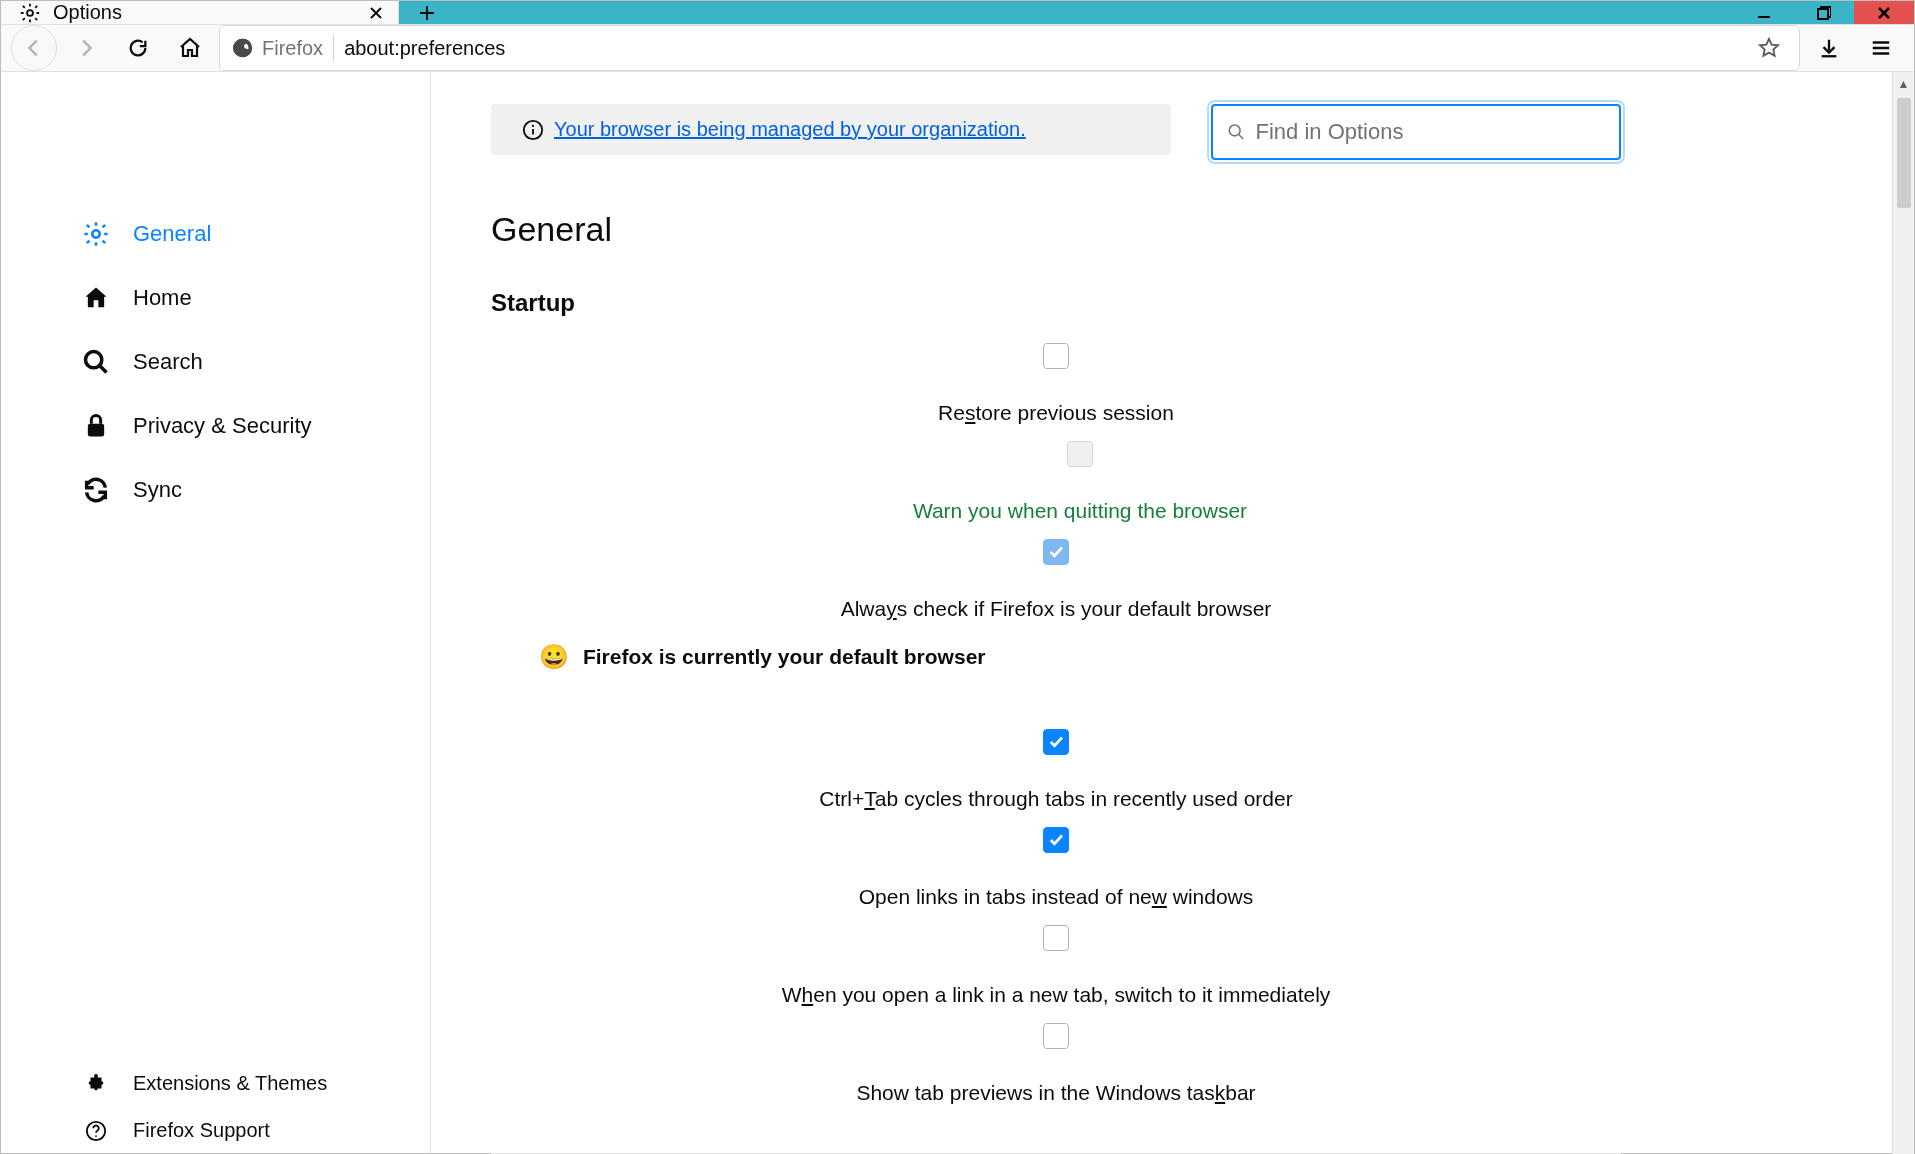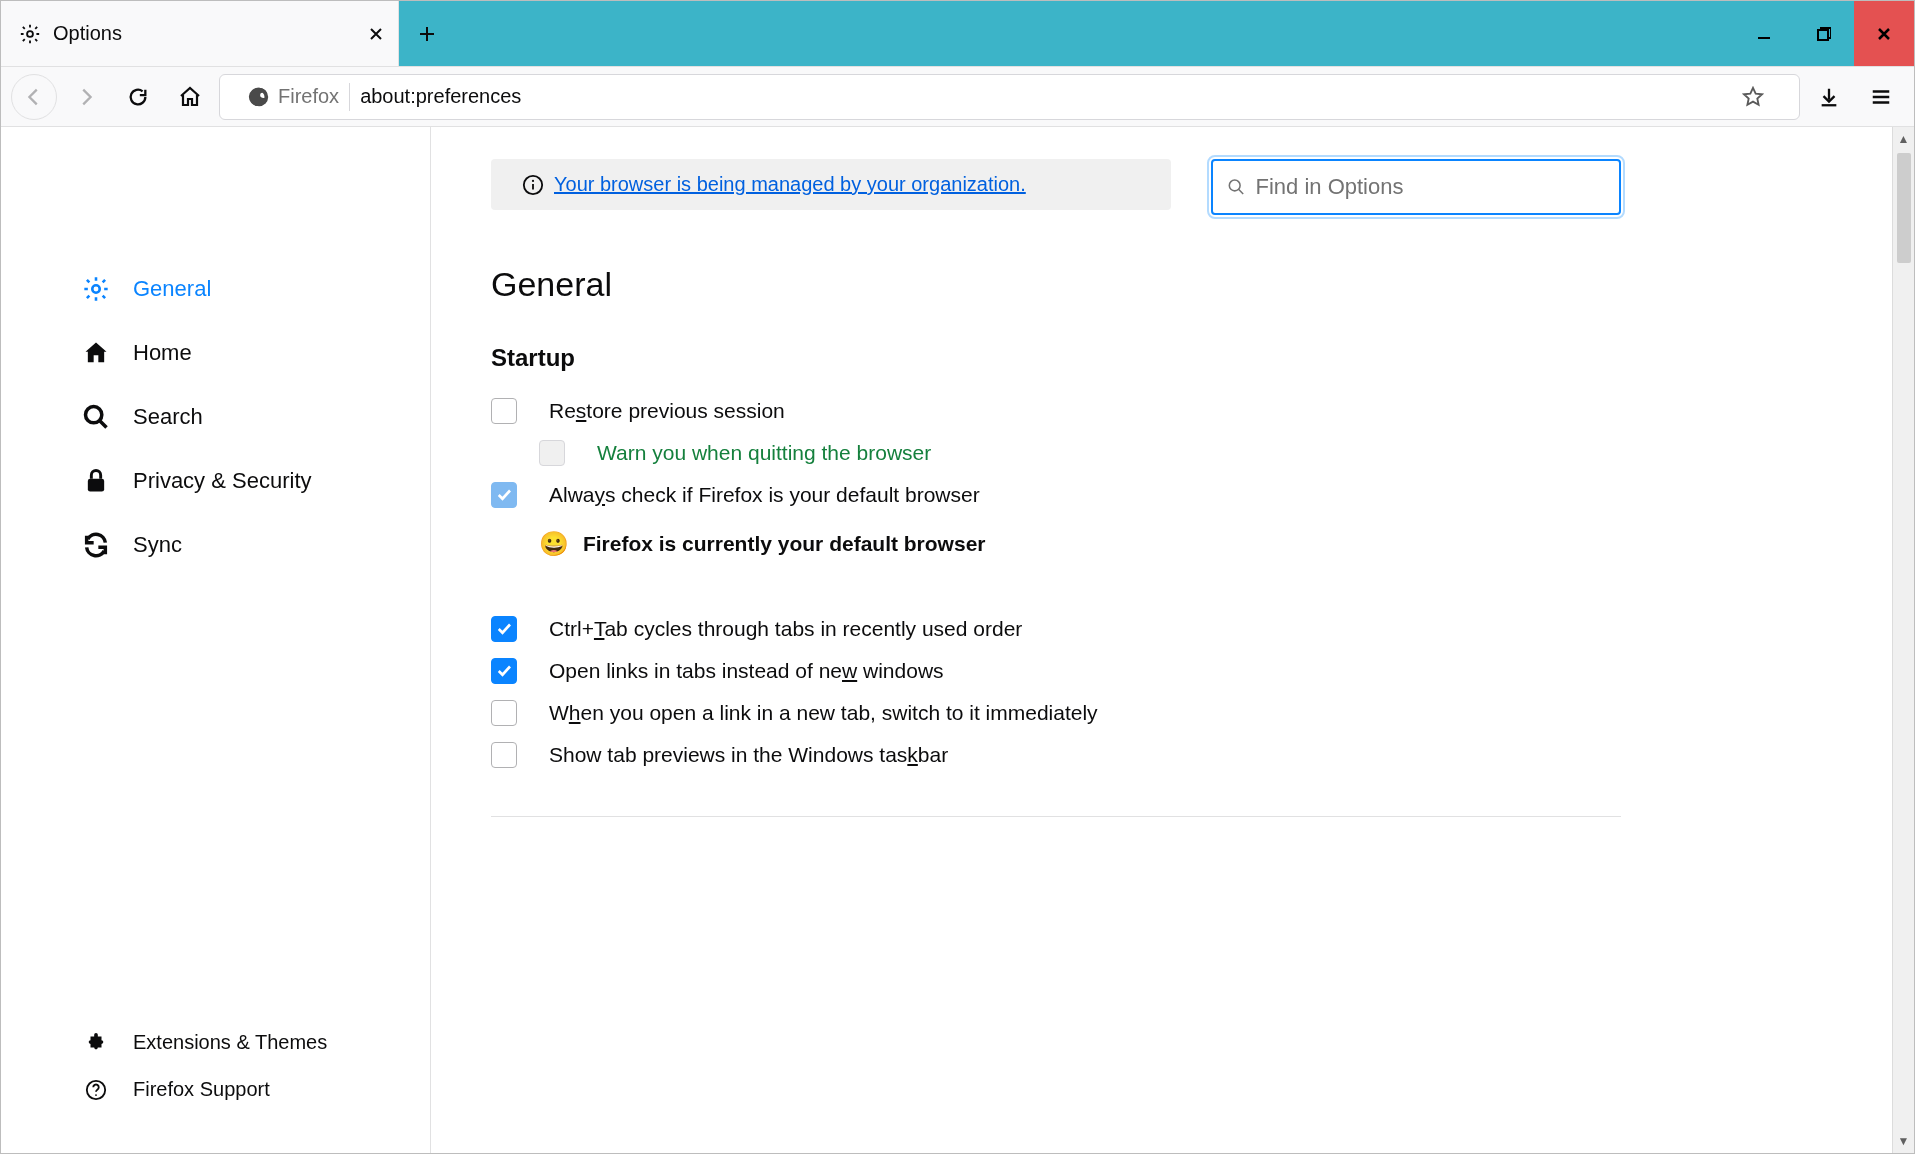--- a/index.html
+++ b/index.html
@@ -1,36 +1,36 @@
 <!DOCTYPE html>
 <html><head>
 <meta charset="utf-8">
 <style>
   * { box-sizing: border-box; margin: 0; padding: 0; }
   body { font-family: "Segoe UI", Arial, sans-serif; font-size: 15px; color: #0c0c0d; background: #fff; overflow: hidden; }
   .window { width: 1915px; height: 1154px; display: flex; flex-direction: column; border: 1px solid #bdbdbd; }
 
   
-  .titlebar { display: flex; height: 66px; background: #f9f9fa; border-bottom: 1px solid #e1e1e2; }
+  .titlebar { display: flex; height: 48px; background: #f9f9fa; border-bottom: 1px solid #e1e1e2; }
   .tab { display: flex; align-items: center; gap: 12px; padding: 0 12px 0 18px; width: 398px; background: #f9f9fa; border-right: 1px solid #e1e1e2; }
   .tab .tab-icon { width: 22px; height: 22px; display:flex; align-items:center; justify-content:center;}
   .tab .tab-label { font-size: 20px; flex: 1; color:#0c0c0d; }
   .tab .tab-close { width: 20px; height: 20px; display:flex; align-items:center; justify-content:center; color:#0c0c0d; cursor:pointer;}
   .tabstrip-rest { flex: 1; background: #3cb4c8; display: flex; align-items: center; }
   .newtab { width: 56px; height: 100%; display:flex; align-items:center; justify-content:center; cursor:pointer;}
   .win-controls { margin-left:auto; display:flex; height:100%; }
   .win-btn { width: 60px; display:flex; align-items:center; justify-content:center; cursor:pointer; }
   .win-btn.close { background:#e45151; }
   .win-btn svg { display:block; }
 
   
   .navbar { display:flex; align-items:center; height: 60px; padding: 0 10px; gap: 6px; background:#f9f9fa; border-bottom:1px solid #e1e1e2;}
   .nav-btn { width: 46px; height: 46px; border-radius: 6px; display:flex; align-items:center; justify-content:center; cursor:pointer; color:#0c0c0d;}
   .nav-btn.disabled { color:#b1b1b3; cursor:default; }
-  .urlbar { flex:1; height:46px; border:1px solid #d7d7db; border-radius:6px; background:#fff; display:flex; align-items:center; padding:0 28px; gap:10px;}
+  .urlbar { flex:1; height:46px; border:1px solid #d7d7db; border-radius:6px; background:#fff; display:flex; align-items:center; padding:0 12px; gap:10px;}
   .urlbar .identity { display:flex; align-items:center; gap:8px; color:#737373; font-size:20px; }
   .urlbar .url { font-size:20px; color:#0c0c0d; }
   .urlbar .spacer { flex:1; }
 
   
   .content { flex:1; display:flex; position:relative; }
   .sidebar { width: 430px; border-right:1px solid #e1e1e2; display:flex; flex-direction:column; padding-top: 130px; }
   .sidebar-item { display:flex; align-items:center; gap:22px; padding: 18px 30px 18px 80px; font-size:22px; cursor:pointer; color:#0c0c0d;}
   .sidebar-item.active { color:#0a84ff; }
   .sidebar-item .side-icon { width:30px; display:flex; justify-content:center; }
@@ -42,21 +42,21 @@
   .banner-row { display:flex; gap:40px; align-items:flex-start; margin-bottom:50px;}
   .banner { flex:1; background:#f0f0f0; border-radius:4px; padding:14px 31px; display:flex; align-items:center; gap:10px; font-size:20px;}
   .banner a { color:#0060df; text-decoration:underline; }
   .search-box { width:410px; height:56px; border:2px solid #0a84ff; outline:2px solid #b3dbff; outline-offset:2px; border-radius:4px; display:flex; align-items:center; padding:0 14px; gap:10px; }
   .search-box input { border:none; outline:none; font-size:22px; width:100%; color:#737373; background:transparent;}
   .search-box input::placeholder { color:#737373; }
 
   h1 { font-size:34px; font-weight:400; margin-bottom:40px; color:#0c0c0d;}
   h2 { font-size:24px; font-weight:600; margin-bottom:18px; color:#0c0c0d;}
 
-  .option-row { display:flex; align-items:center; gap:32px; padding:8px 0; font-size:21px;}
+  .option-row { display:flex; align-items:center; gap:32px; padding:8px 0; font-size:21px;flex-direction:column;}
   .option-row.indent { margin-left:48px; }
   .option-row.disabled { color:#15803d; }
   .checkbox { width:26px; height:26px; border:1.5px solid #b1b1b3; border-radius:4px; background:#fff; flex-shrink:0; display:flex; align-items:center; justify-content:center; cursor:pointer;}
   .checkbox.checked { background:#0a84ff; border-color:#0a84ff; }
   .checkbox.checked.soft { background:#7fb9f1; border-color:#7fb9f1; }
   .checkbox.disabled { background:#f0f0f0; border-color:#d7d7db; cursor:default;}
   .checkbox svg { display:block; }
   .accesskey { text-decoration: underline; }
 
   .default-row { display:flex; align-items:center; gap:14px; margin-left:48px; padding:14px 0 50px 0; font-size:21px; font-weight:600;}

